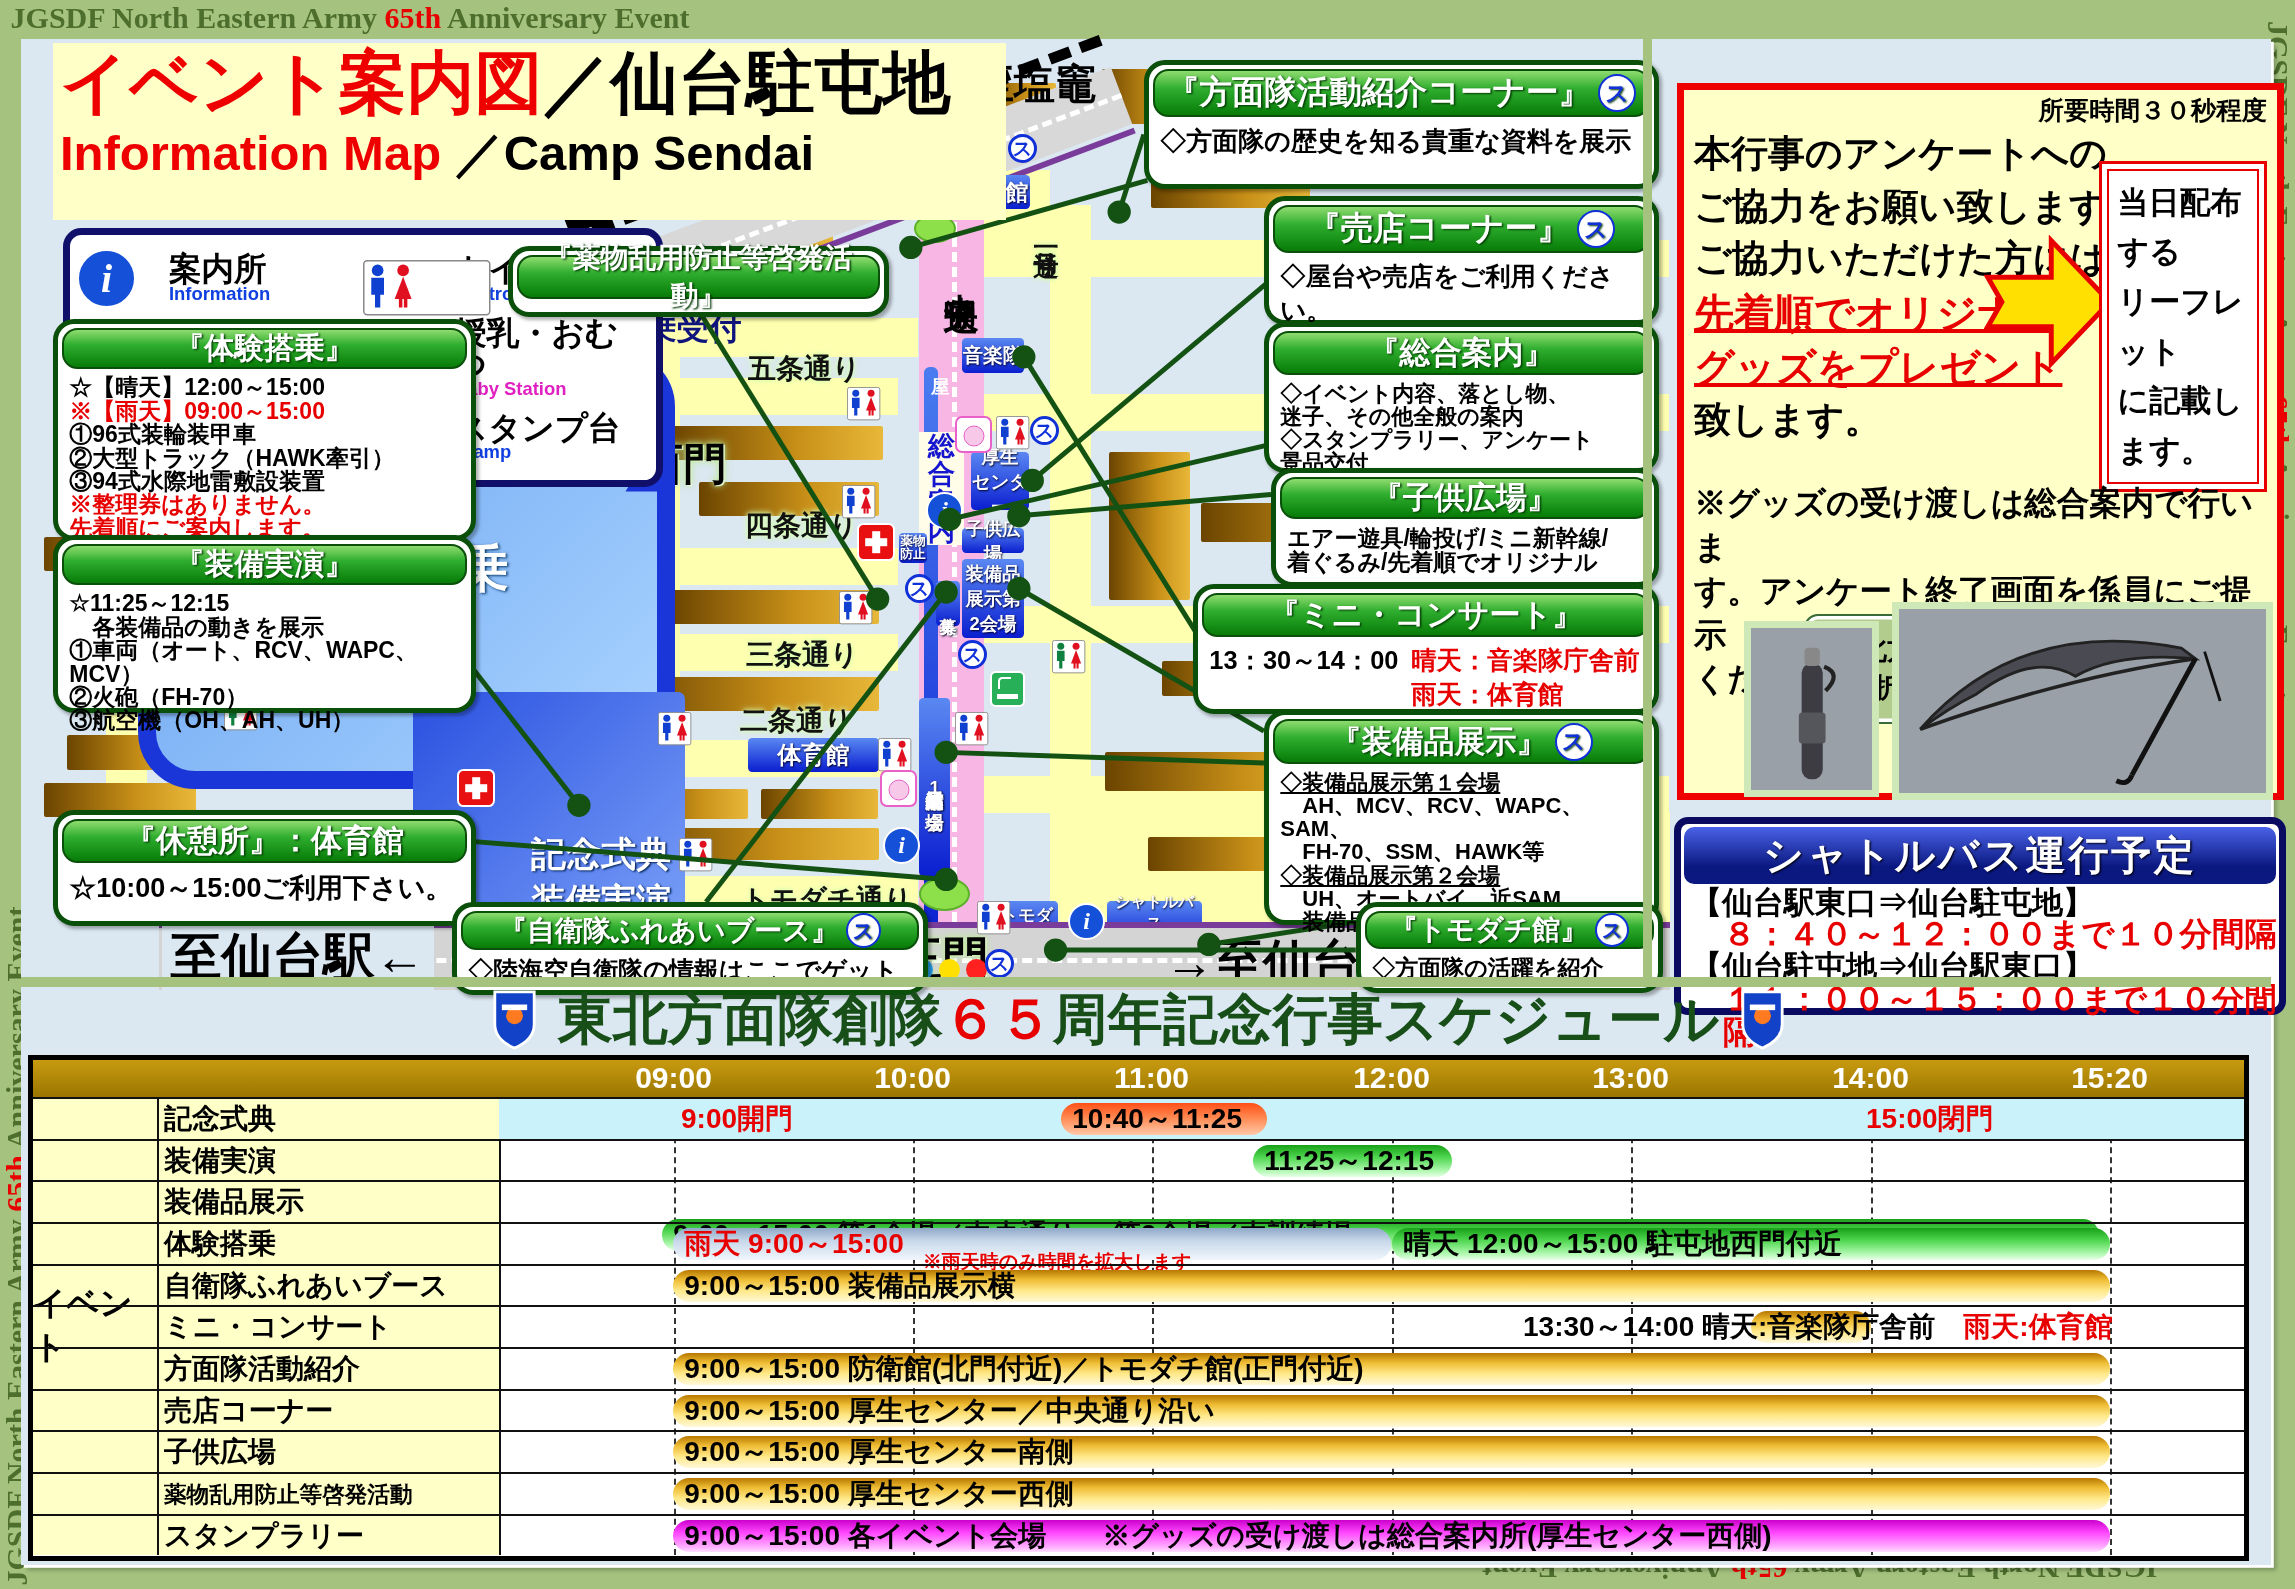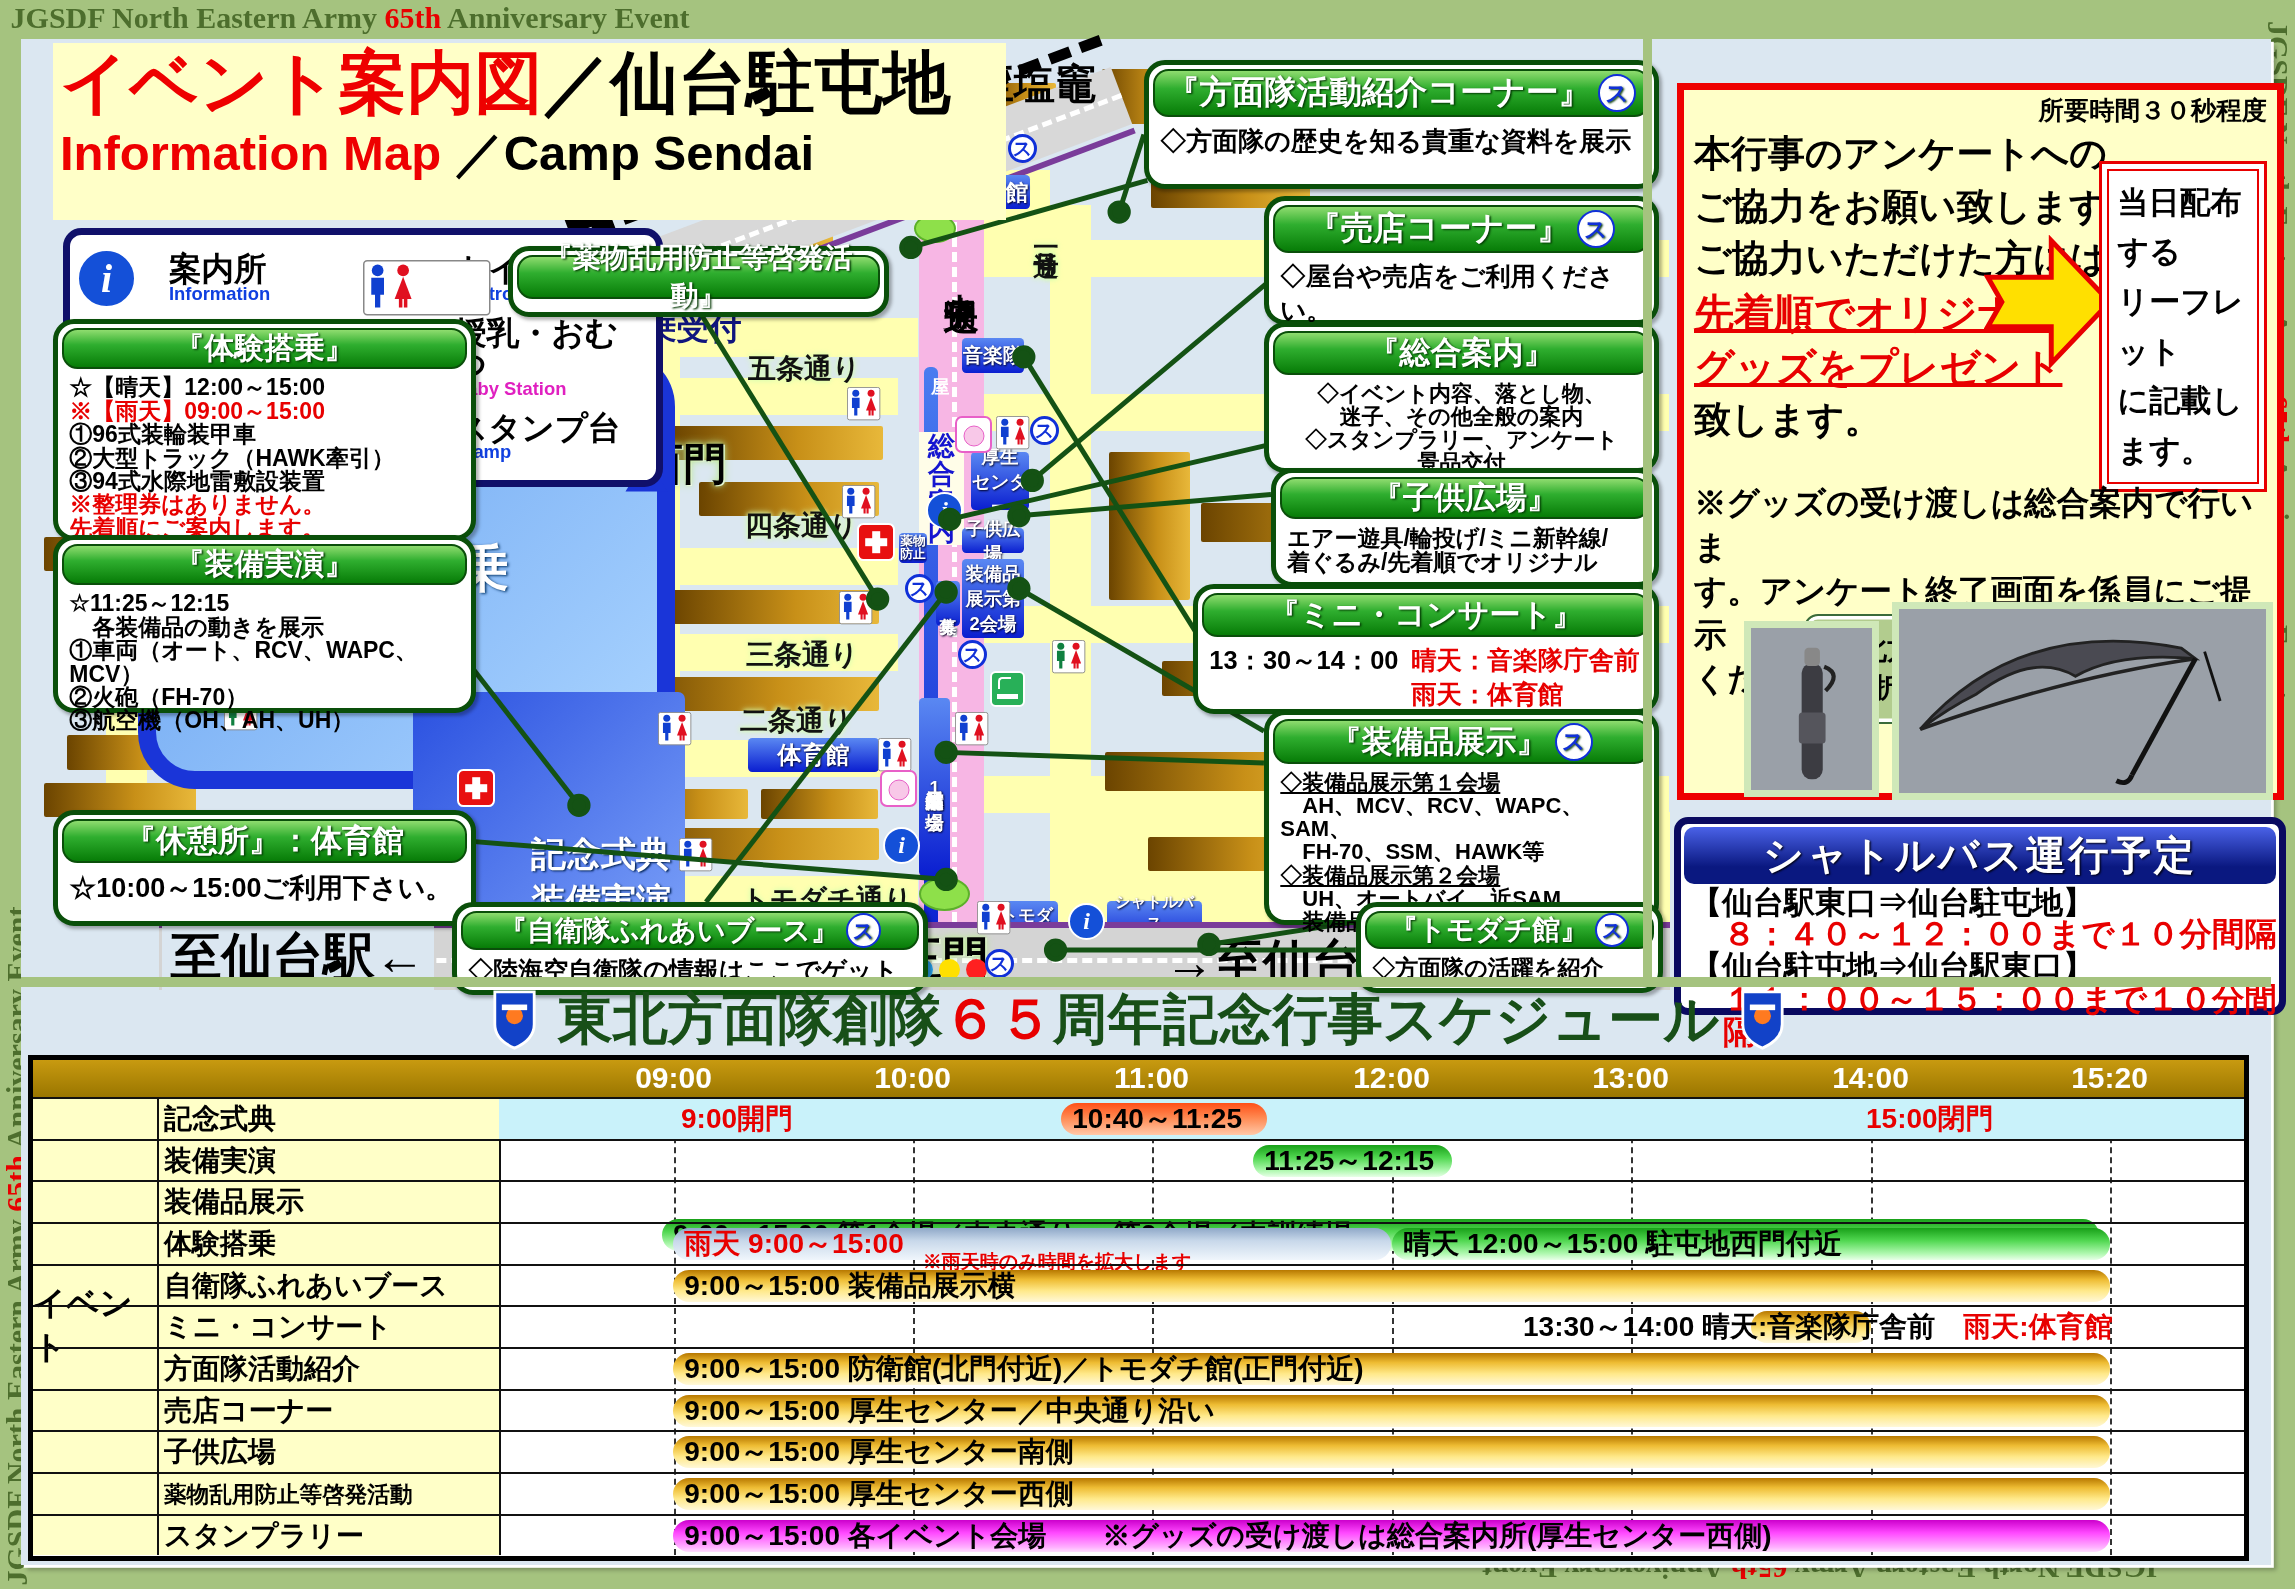--- a/index.html
+++ b/index.html
@@ -635,21 +635,21 @@
             <span>ス</span>
           </span>
         </div>
       <div class="gbody" style="font-size:25.4px;">◇屋台や売店をご利用ください。</div>
     </div>
 
     <div class="gbox" style="left:1243px;top:283px;width:385px;height:141px;">
       <div class="ghead" style="height:40px;font-size:31px;">
           <span>『総合案内』</span>
         </div>
-      <div class="gbody" style="font-size:22px;line-height:1.05;text-align:center;">
+      <div class="gbody" style="font-size:22px;line-height:1.05;">
         <div>◇イベント内容、落とし物、</div>
         <div>迷子、その他全般の案内</div>
         <div>◇スタンプラリー、アンケート</div>
         <div>景品交付</div>
       </div>
     </div>
 
     <div class="gbox" style="left:1250px;top:429px;width:378px;height:109px;">
       <div class="ghead" style="height:38px;font-size:31px;">
           <span>『子供広場』</span>

